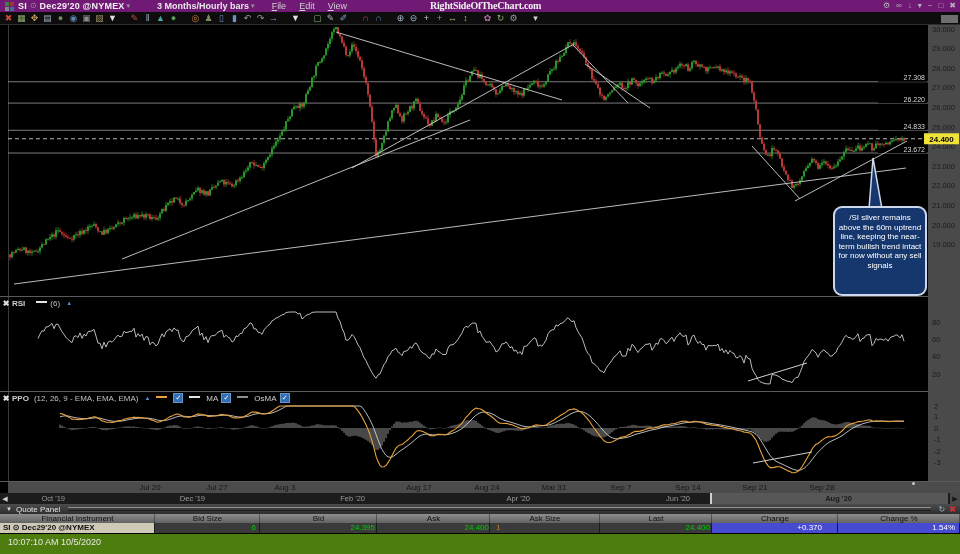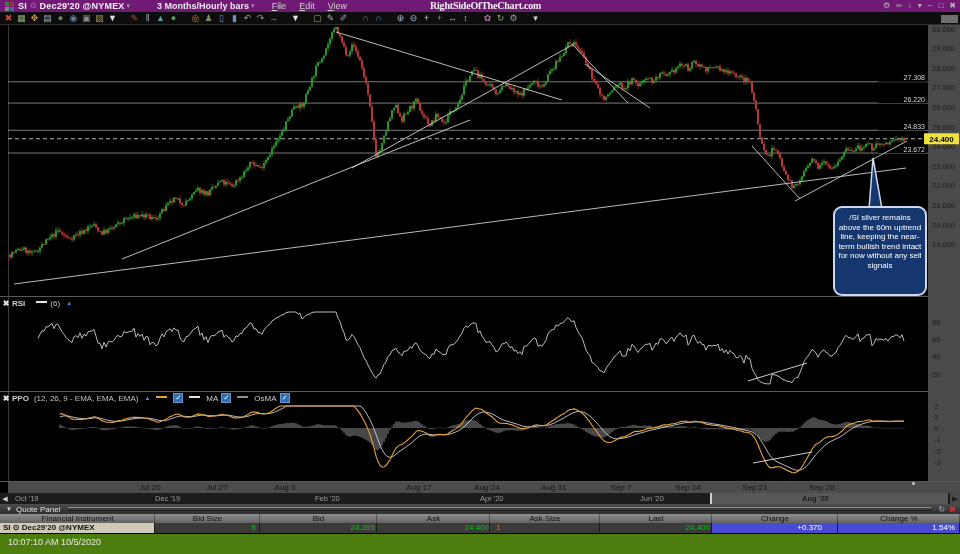--- a/index.html
+++ b/index.html
@@ -46,21 +46,21 @@
   .callout{position:absolute;left:833px;top:206px;width:94px;height:90px;box-sizing:border-box;
            background:#15376e;border:2px solid #cdd8ec;border-radius:9px;z-index:6;
            font-size:8px;line-height:9.5px;color:#fff;text-align:center;padding:5px 3px;}
   
   .date-axis{position:absolute;left:8px;top:482px;width:952px;height:11px;background:#4c4c4c;z-index:4;}
   .date-axis span{position:absolute;top:0;width:44px;text-align:center;font-size:8px;line-height:11px;color:#161616;}
   .axis-dot{position:absolute;left:904px;top:4px;width:3px;height:3px;background:#c9c9c9;border-radius:2px;}
   
   .scrollbar{position:absolute;left:0;top:493px;width:960px;height:11px;background:#1c1c1c;z-index:4;}
   .sb-thumb{position:absolute;left:710px;top:0;width:238px;height:11px;background:#575757;border-left:2px solid #cfcfcf;box-sizing:border-box;}
-  .sb-period{position:absolute;top:0;width:50px;text-align:left;font-size:7.5px;line-height:11px;color:#9a9a9a;}
+  .sb-period{position:absolute;top:0;width:50px;text-align:right;font-size:7.5px;line-height:11px;color:#9a9a9a;}
   .sb-period.on-thumb{color:#1a1a1a;}
   .sb-arrow{position:absolute;top:0;width:10px;height:11px;font-size:7px;line-height:11px;text-align:center;color:#cfcfcf;}
   .sb-arrow.right{right:0;background:#4a4a4a;color:#161616;}
   
   .quote{position:absolute;left:0;top:504px;width:960px;z-index:4;}
   .q-head{height:10px;background:linear-gradient(#4c4c4c,#2e2e2e);display:flex;align-items:center;font-size:8px;}
   .q-tri{color:#d8d8d8;font-size:6px;margin:0 4px 0 6px;}
   .q-title{color:#e0e0e0;}
   .q-rule{flex:1;height:2px;margin:0 8px;border-top:1px solid #8f8f8f;border-bottom:1px solid #1f1f1f;}
   .q-ico{font-size:8px;margin-right:4px;color:#9fb3c8;}
@@ -1584,21 +1584,21 @@
 
   <div class="date-axis">
     <span class="axis-dot" style="width:3px"></span>
   <span style="left: 53px; margin-top: 44px;">Jul 13</span>
       <span style="left: 120px;">Jul 20</span>
       <span style="left: 187px;">Jul 27</span>
       <span style="left: 255px;">Aug 3</span>
       <span style="left: 322px; margin-top: 40px;">Aug 10</span>
       <span style="left: 389px;">Aug 17</span>
       <span style="left: 457px;">Aug 24</span>
-      <span style="left: 524px;">Aug 31</span>
+      <span style="left: 524px;">Mar 31</span>
       <span style="left: 591px;">Sep 7</span>
       <span style="left: 658px;">Sep 14</span>
       <span style="left: 725px;">Sep 21</span>
       <span style="left: 792px;">Sep 28</span>
     </div>
 
   <div class="scrollbar">
     <span class="sb-arrow" style="left:0;">◀</span>
     <span class="sb-thumb"></span>
     <span class="sb-arrow right">▶</span>

